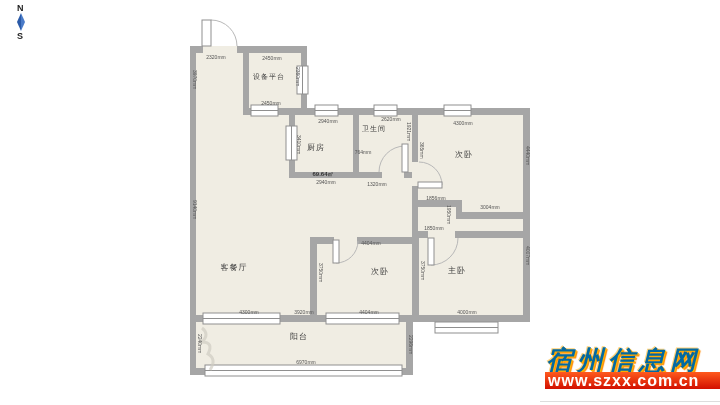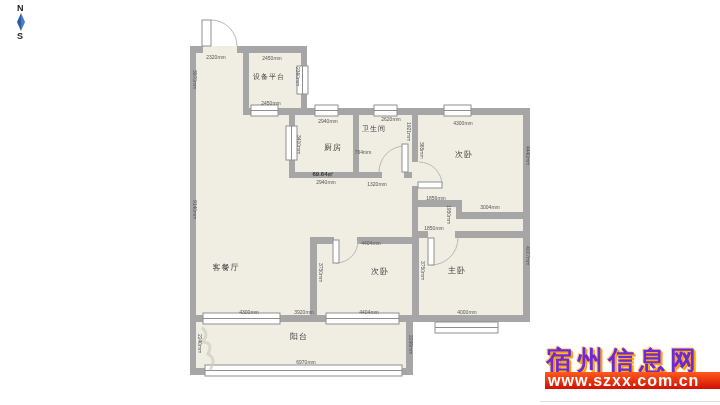--- a/index.html
+++ b/index.html
@@ -7,22 +7,22 @@
          font-family:"Liberation Sans",sans-serif;}
   #plan-svg{position:absolute;left:0;top:0;}
   .dim{position:absolute;font-size:5px;line-height:6px;color:#555;
        transform:translateX(-50%);white-space:nowrap;}
   .dim.v{writing-mode:vertical-rl;transform:none;letter-spacing:0;}
   .dim.big{font-size:6px;font-weight:bold;color:#333;}
   .room{position:absolute;font-size:8px;color:#3a3a3a;transform:translateX(-50%);
         white-space:nowrap;letter-spacing:1px;}
   .compass-letter{position:absolute;font-size:9px;font-weight:bold;color:#222;}
   .wm-name{position:absolute;left:546px;top:347px;font-family:"DejaVu Serif",serif;
-           font-weight:bold;font-size:26px;line-height:26px;
-           color:#6d28d9;letter-spacing:5px;white-space:nowrap;
+           font-weight:bold;font-style:italic;font-size:26px;line-height:26px;
+           color:#0369a1;letter-spacing:5px;white-space:nowrap;
            text-shadow:1px 1px 0 #ffb300,2px 2px 1px #ff8800,-1px -1px 0 #ffd27a;}
   .wm-bar{position:absolute;left:545px;top:372px;width:175px;height:17px;
           background:linear-gradient(180deg,#ff5a1e,#d21000);color:#fff;
           font-weight:bold;font-size:16px;line-height:17px;padding-left:3px;
           letter-spacing:1px;white-space:nowrap;overflow:hidden;box-sizing:border-box;}
   .wm-line{position:absolute;left:540px;top:401px;width:180px;height:1px;background:#ddd;}
 </style>
 </head>
 <body>
 
@@ -120,24 +120,24 @@
 
     <g stroke="#cfccc2" fill="none" stroke-width="3" opacity="0.7">
       <path d="M 202,328 q 8,6 0,14 q 12,0 6,12 q 9,5 2,16"></path>
     </g>
   </svg>
 
   <span class="compass-letter" style="left:17px;top:3px">N</span>
   <span class="compass-letter" style="left:17px;top:31px">S</span>
 
   <span class="room" style="left:269px;top:72px;font-size:7px">设备平台</span>
-  <span class="room" style="left:333px;top:142px">厨房</span>
+  <span class="room" style="left:316px;top:142px">厨房</span>
   <span class="room" style="left:374px;top:124px;font-size:7px">卫生间</span>
   <span class="room" style="left:464px;top:149px">次卧</span>
-  <span class="room" style="left:226px;top:262px">客餐厅</span>
+  <span class="room" style="left:234px;top:262px">客餐厅</span>
   <span class="room" style="left:380px;top:266px">次卧</span>
   <span class="room" style="left:457px;top:265px">主卧</span>
   <span class="room" style="left:299px;top:331px">阳台</span>
 
   <span class="dim big" style="left:323px;top:171px">69.64㎡</span>
 
   <span class="dim" style="left:216px;top:54px">2320mm</span>
   <span class="dim" style="left:272px;top:55px">2450mm</span>
   <span class="dim" style="left:271px;top:100px">2450mm</span>
   <span class="dim" style="left:328px;top:118px">2940mm</span>

